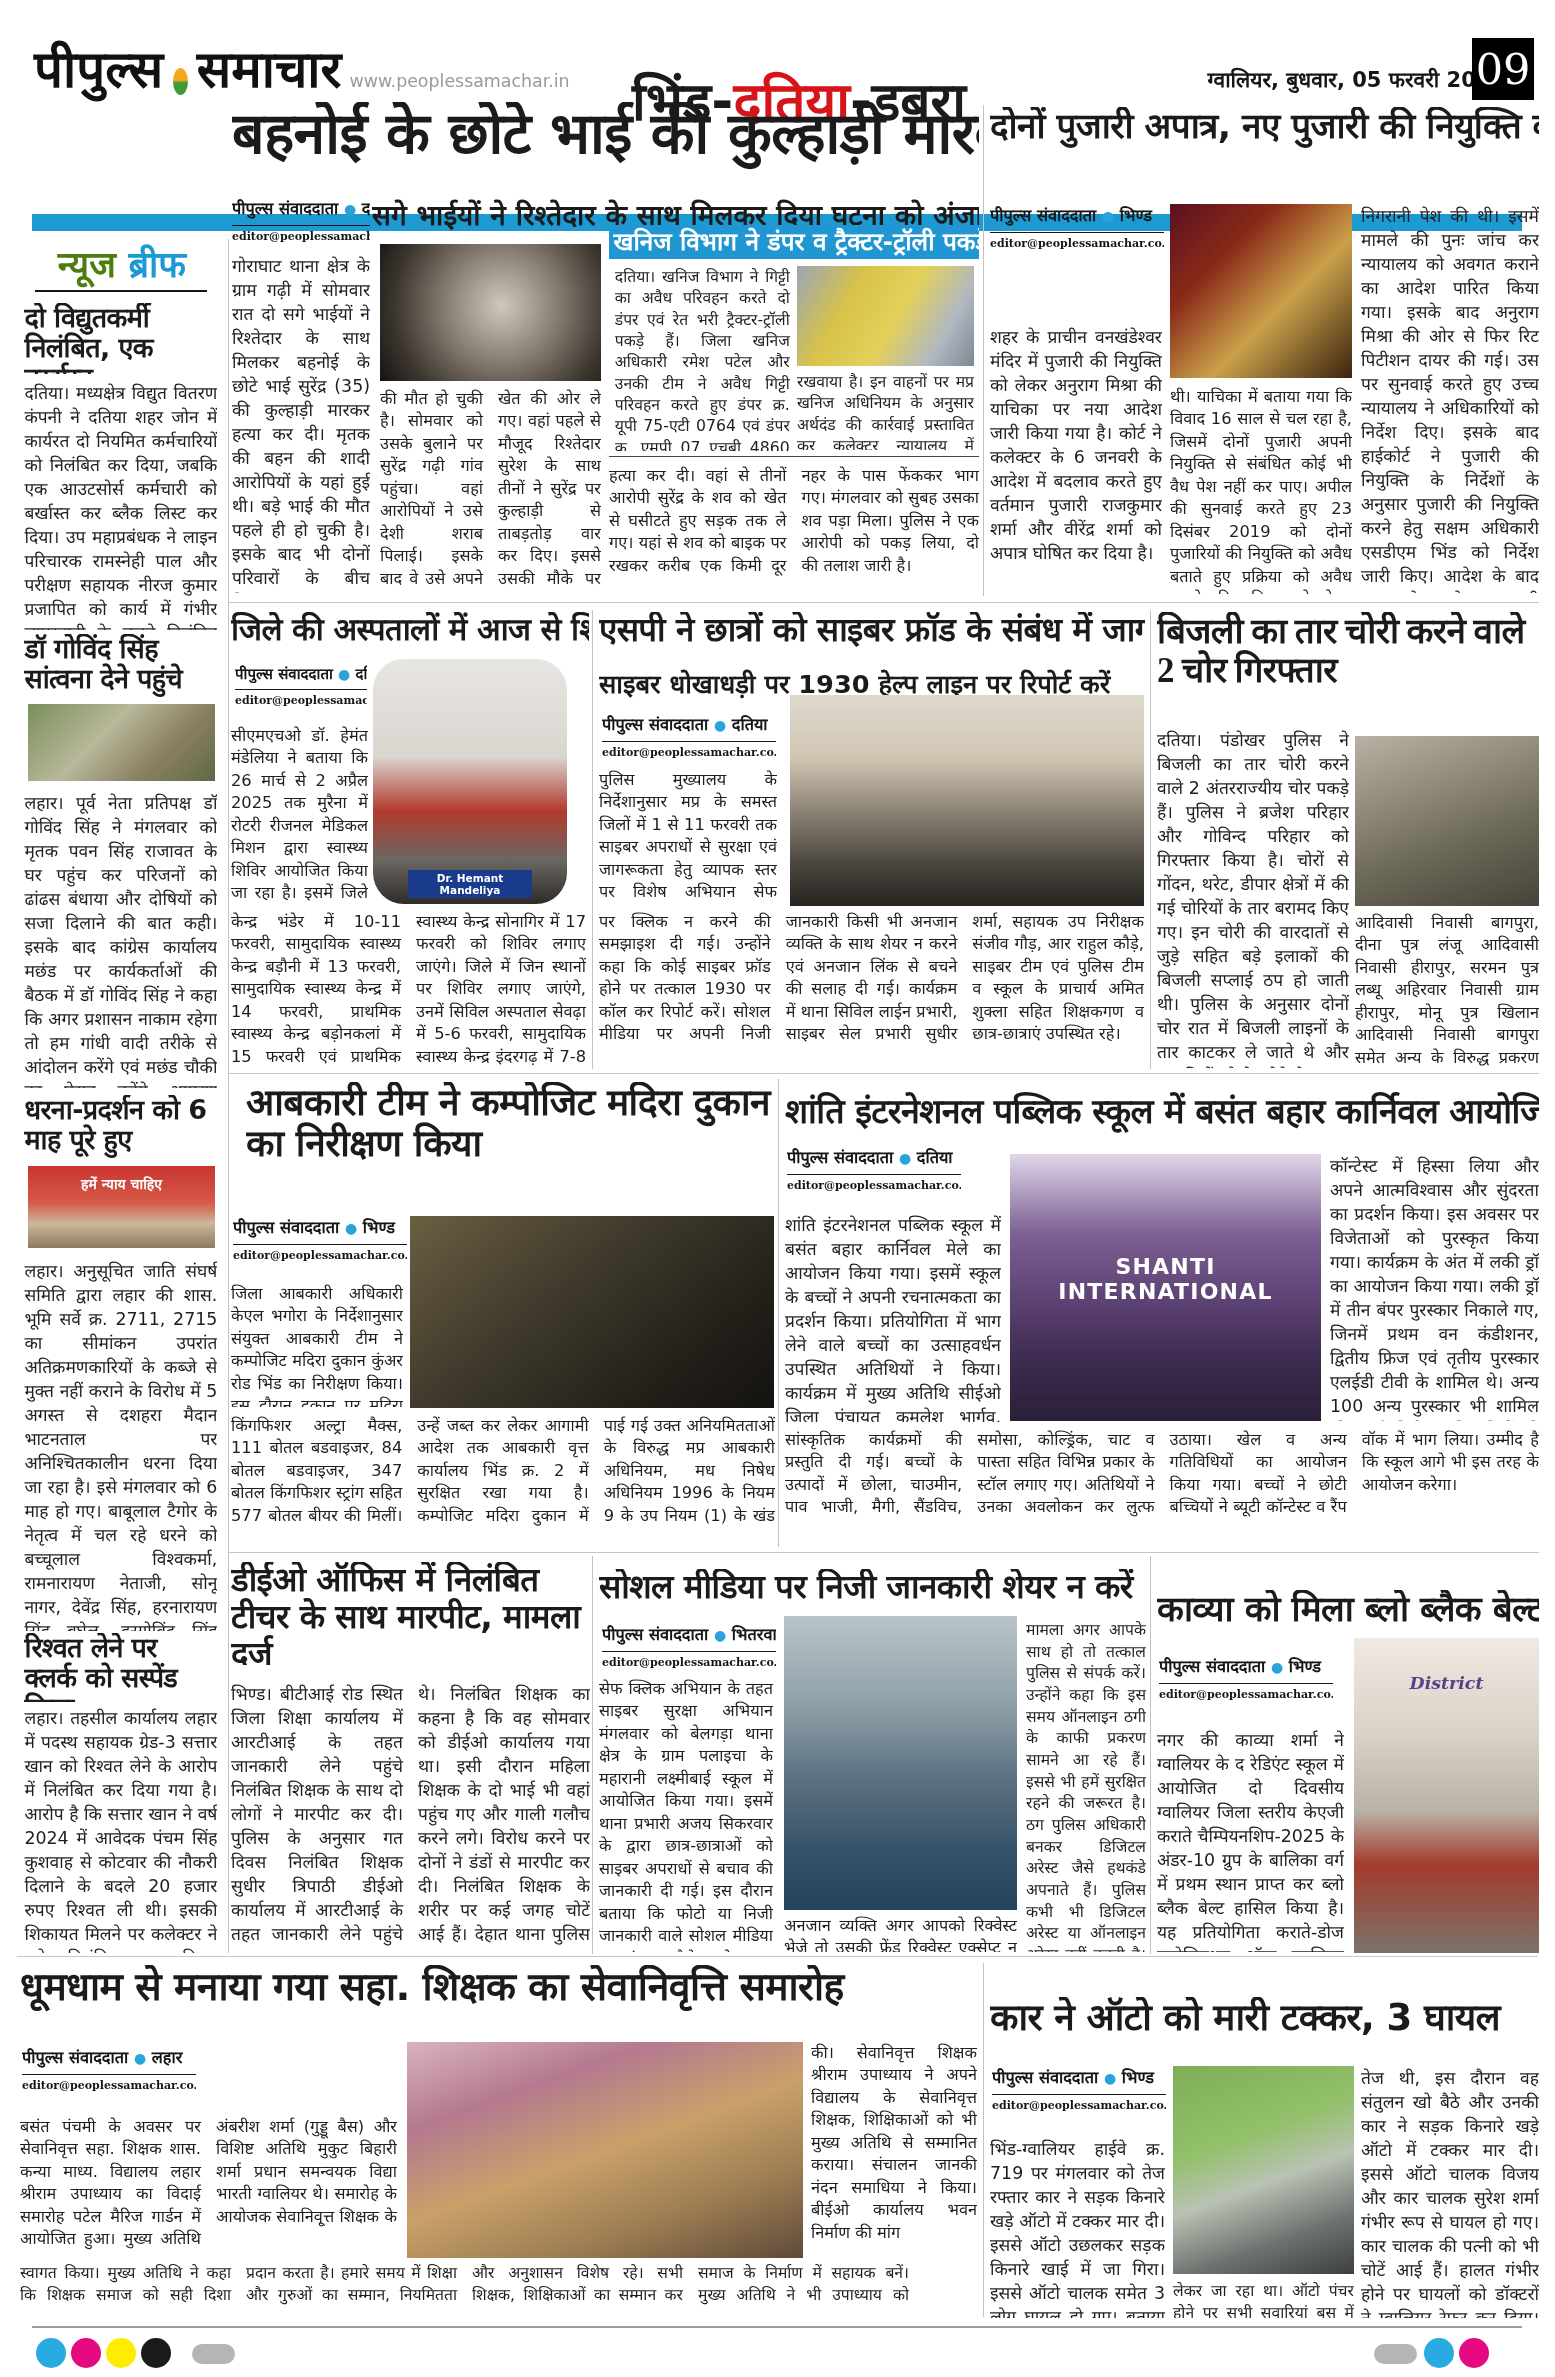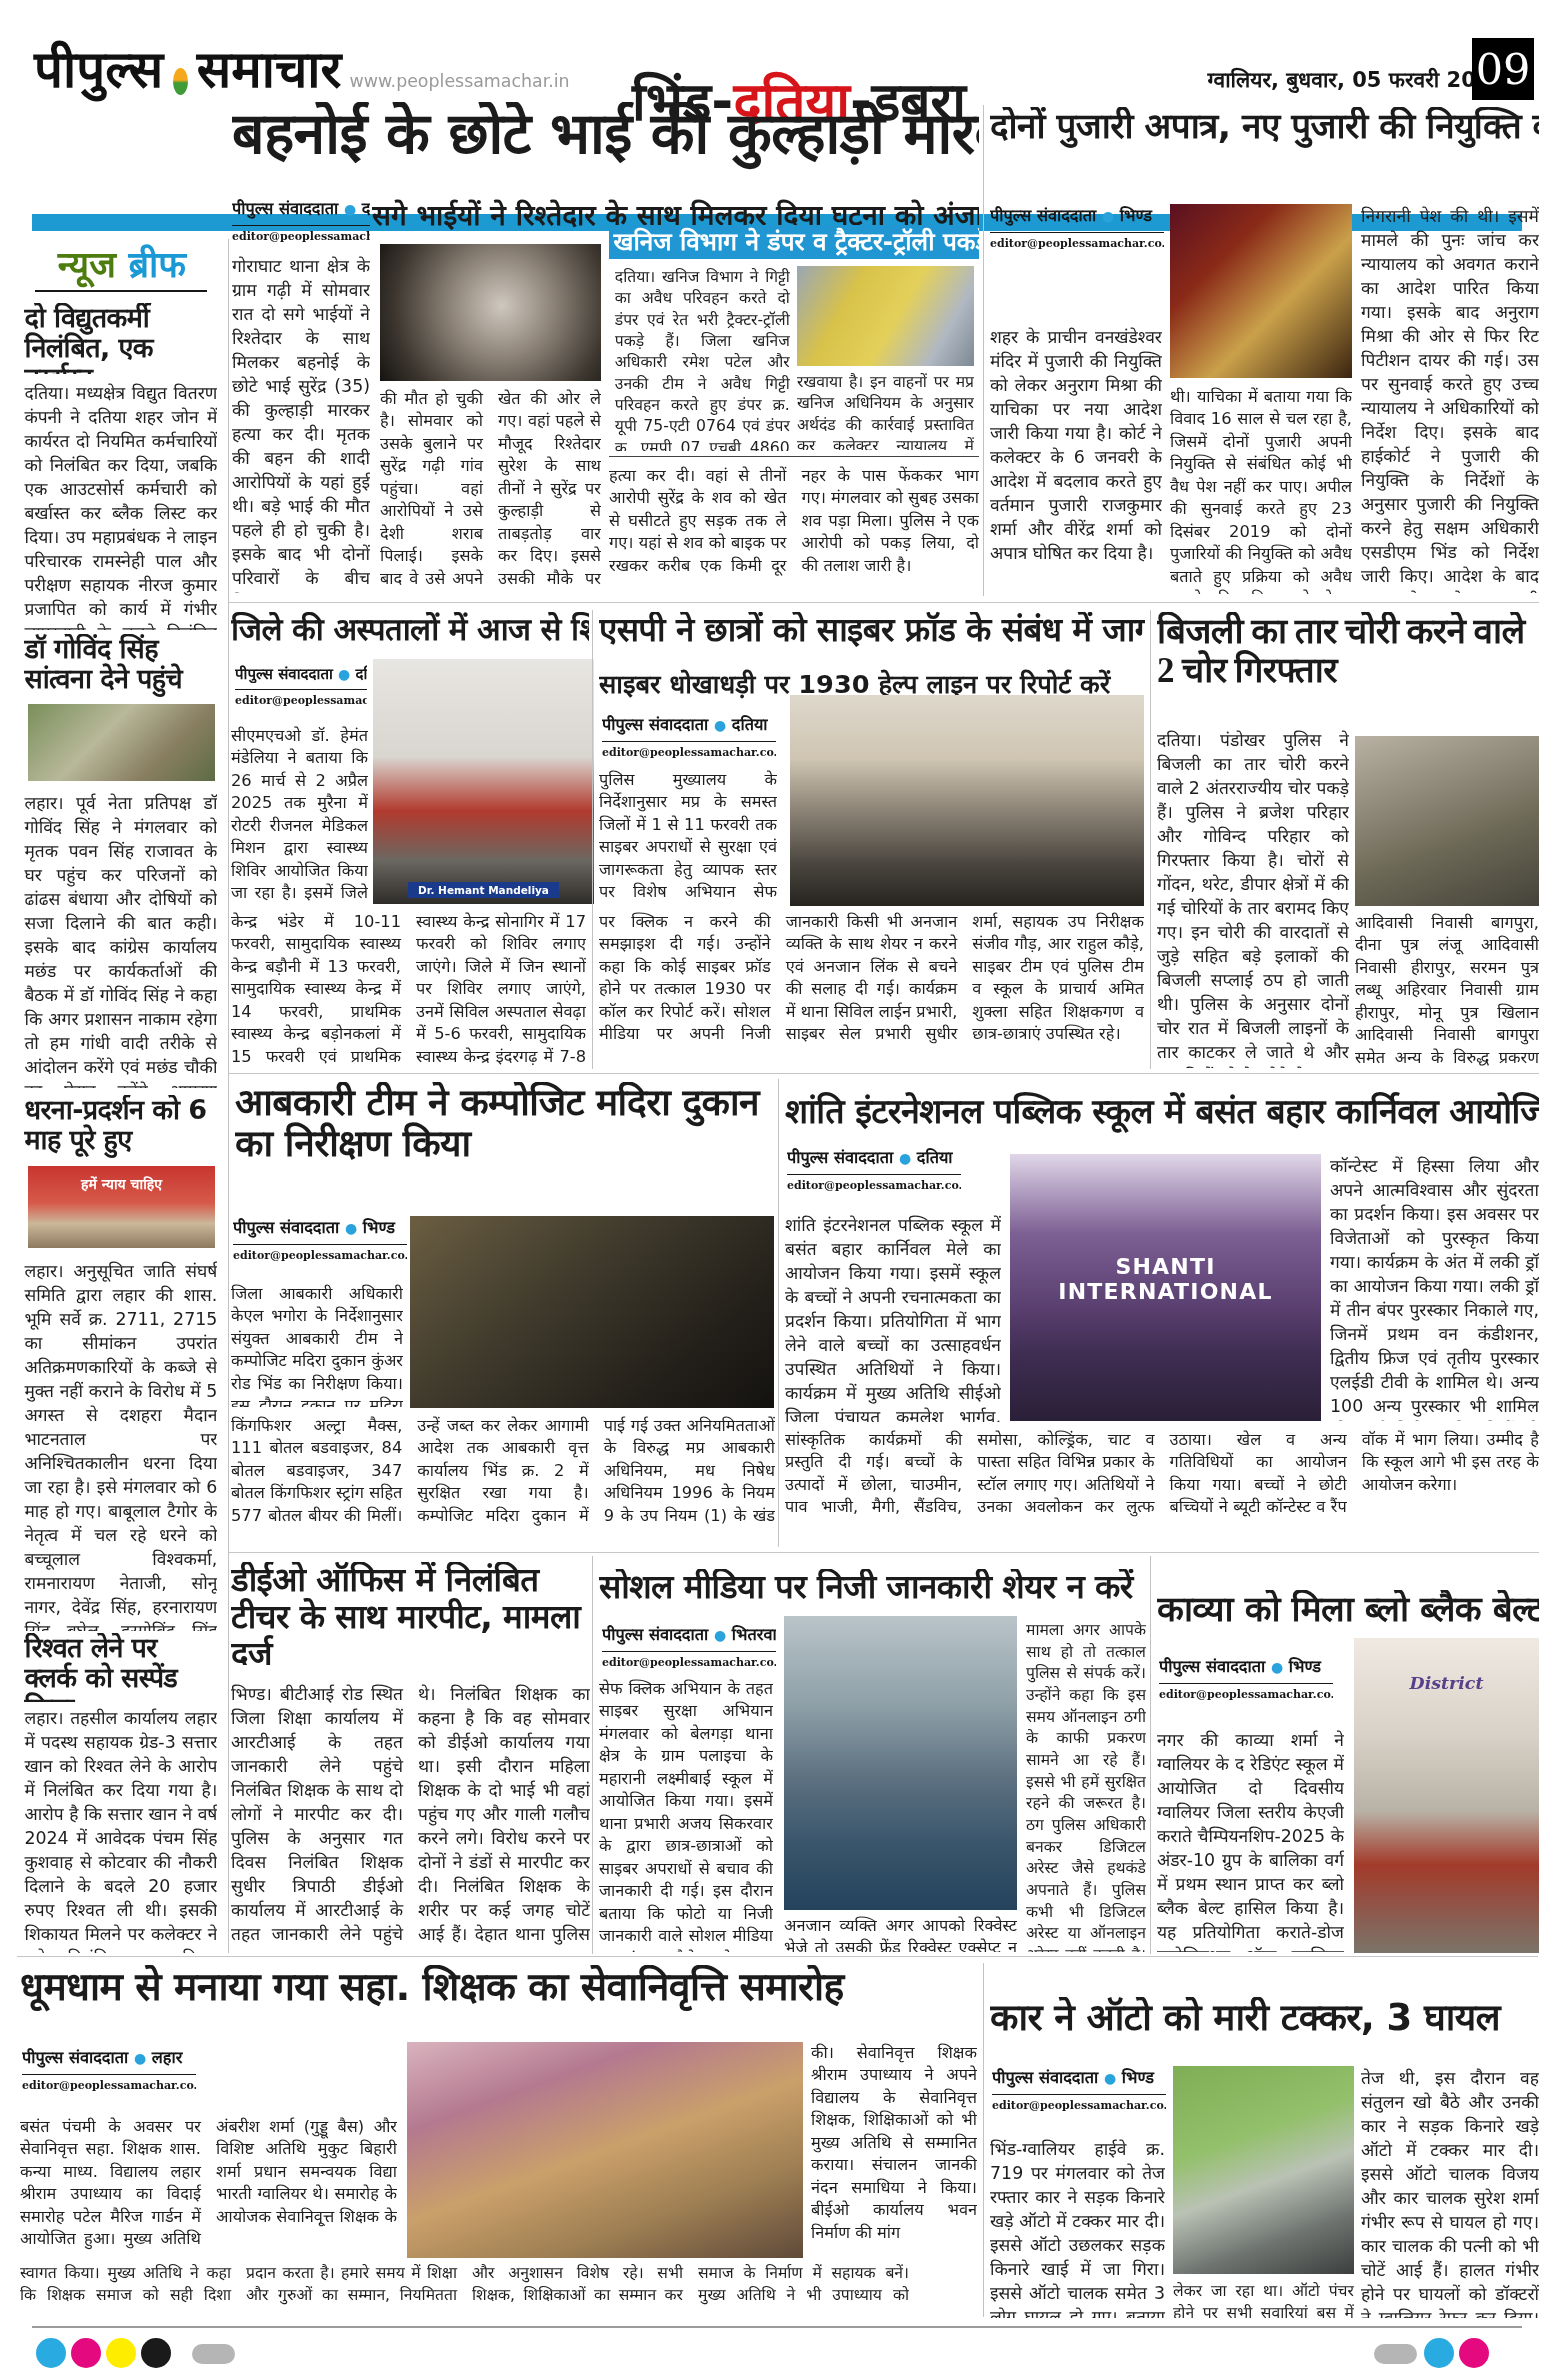--- a/index.html
+++ b/index.html
@@ -120,21 +120,21 @@
   <div class="abs body-text" style="left:1361px;top:204px;width:178px;height:389px;">निगरानी पेश की थी। इसमें मामले की पुनः जांच कर न्यायालय को अवगत कराने का आदेश पारित किया गया। इसके बाद अनुराग मिश्रा की ओर से फिर रिट पिटीशन दायर की गई। उस पर सुनवाई करते हुए उच्च न्यायालय ने अधिकारियों को निर्देश दिए। इसके बाद हाईकोर्ट ने पुजारी की नियुक्ति के निर्देशों के अनुसार पुजारी की नियुक्ति करने हेतु सक्षम अधिकारी एसडीएम भिंड को निर्देश जारी किए। आदेश के बाद अब कलेक्टर ने नए पुजारी की नियुक्ति का रास्ता साफ कर दिया। इसके बाद से ही पुजारियों की नियुक्ति को लेकर विवाद चला आ रहा था।</div>
 
   <div class="hrule" style="left:229px;top:602px;width:1310px;"></div>
 
   <div class="abs headline nowrap" style="left:231px;top:612px;width:358px;height:49px;font-size:31px;">जिले की अस्पतालों में आज से शिविर</div>
   <div class="abs bl" style="left:235px;top:663px;width:132px;">
     <div class="byline" style="font-size:15px;"><span>पीपुल्स संवाददाता</span> <span class="dot">●</span> <span>दतिया</span></div>
     <div class="rule"></div>
     <div class="email sm">editor@peoplessamachar.co.in</div>
   </div>
-  <div class="ph" style="left:373px;top:659px;width:221px;height:245px;background:linear-gradient(180deg,#e8e6e2 0%,#d9d5cf 40%,#b23a2e 62%,#6b6761 82%,#2e2c29 100%);">
+  <div class="ph" style="left:373px;top:659px;width:194px;height:245px;background:linear-gradient(180deg,#e8e6e2 0%,#d9d5cf 40%,#b23a2e 62%,#6b6761 82%,#2e2c29 100%);border-radius:31px;">
     <span class="photo-text" style="bottom:5.8px;font-size:10.5px;background:#1a3a8c;left:35px;right:35px;padding:2.3px 3.5px;">Dr. Hemant Mandeliya</span>
   </div>
   <div class="abs body-text" style="left:231px;top:725px;width:137px;height:179px;font-size:16.3px;">सीएमएचओ डॉ. हेमंत मंडेलिया ने बताया कि 26 मार्च से 2 अप्रैल 2025 तक मुरैना में रोटरी रीजनल मेडिकल मिशन द्वारा स्वास्थ्य शिविर आयोजित किया जा रहा है। इसमें जिले की विभिन्न स्वास्थ्य संस्थाओं में स्वास्थ्य शिविरों का आयोजन कर गंभीर बीमारियों के मरीजों का परीक्षण के बाद चयन होने पर मुरैना शिविर ले जाया जाएगा।</div>
   <div class="abs body-text cols2" style="left:231px;top:911px;width:355px;height:158px;font-size:16.3px;">केन्द्र भंडेर में 10-11 फरवरी, सामुदायिक स्वास्थ्य केन्द्र बड़ौनी में 13 फरवरी, सामुदायिक स्वास्थ्य केन्द्र में 14 फरवरी, प्राथमिक स्वास्थ्य केन्द्र बड़ोनकलां में 15 फरवरी एवं प्राथमिक स्वास्थ्य केन्द्र सोनागिर में 17 फरवरी को शिविर लगाए जाएंगे। जिले में जिन स्थानों पर शिविर लगाए जाएंगे, उनमें सिविल अस्पताल सेवढ़ा में 5-6 फरवरी, सामुदायिक स्वास्थ्य केन्द्र इंदरगढ़ में 7-8 फरवरी को शिविर आयोजित होंगे।</div>
 
   <div class="vrule" style="left:592px;top:610px;height:459px;"></div>
 
   <div class="abs headline nowrap" style="left:599px;top:612px;width:546px;height:51px;font-size:33px;">एसपी ने छात्रों को साइबर फ्रॉड के संबंध में जागरूक किया</div>
   <div class="abs subhead" style="left:599px;top:666px;width:546px;font-size:25.6px;">साइबर धोखाधड़ी पर 1930 हेल्प लाइन पर रिपोर्ट करें</div>
   <div class="abs bl" style="left:602px;top:713px;width:174px;">
@@ -150,21 +150,21 @@
 
   <div class="abs headline" style="left:1157px;top:612px;width:382px;height:102px;font-size:35px;font-family:Liberation Serif, serif;">बिजली का तार चोरी करने वाले 2 चोर गिरफ्तार</div>
   <div class="abs body-text" style="left:1157px;top:728px;width:192px;height:340px;">दतिया। पंडोखर पुलिस ने बिजली का तार चोरी करने वाले 2 अंतरराज्यीय चोर पकड़े हैं। पुलिस ने ब्रजेश परिहार और गोविन्द परिहार को गिरफ्तार किया है। चोरों से गोंदन, थरेट, डीपार क्षेत्रों में की गई चोरियों के तार बरामद किए गए। इन चोरी की वारदातों से जुड़े सहित बड़े इलाकों की बिजली सप्लाई ठप हो जाती थी। पुलिस के अनुसार दोनों चोर रात में बिजली लाइनों के तार काटकर ले जाते थे और कबाड़ियों को बेच देते थे।</div>
   <div class="ph" style="left:1355px;top:736px;width:184px;height:170px;background:linear-gradient(160deg,#b9b2a4 0%,#8e8878 35%,#6e6a58 60%,#45433a 100%);"></div>
   <div class="abs body-text" style="left:1355px;top:912px;width:184px;height:157px;font-size:16.3px;">
     <span>आदिवासी निवासी बागपुरा, दीना पुत्र लंजू आदिवासी निवासी हीरापुर, सरमन पुत्र लब्धू अहिरवार निवासी ग्राम हीरापुर, मोनू पुत्र खिलान आदिवासी निवासी बागपुरा समेत अन्य के विरुद्ध प्रकरण दर्ज किया गया है। </span>
   </div>
 
   <div class="hrule" style="left:229px;top:1073px;width:1310px;"></div>
 
-  <div class="abs headline" style="left:235px;top:1082px;width:544px;height:103px;font-size:37px;">आबकारी टीम ने कम्पोजिट मदिरा दुकान का निरीक्षण किया</div>
+  <div class="abs headline" style="left:246px;top:1082px;width:544px;height:103px;font-size:37px;">आबकारी टीम ने कम्पोजिट मदिरा दुकान का निरीक्षण किया</div>
   <div class="abs bl" style="left:233px;top:1216px;width:174px;">
     <div class="byline"><span>पीपुल्स संवाददाता</span> <span class="dot">●</span> <span>भिण्ड</span></div>
     <div class="rule"></div>
     <div class="email sm">editor@peoplessamachar.co.in</div>
   </div>
   <div class="ph" style="left:410px;top:1216px;width:364px;height:192px;background:linear-gradient(140deg,#6b5e42 0%,#3f3a2c 40%,#23201a 75%,#141210 100%);"></div>
   <div class="abs body-text" style="left:231px;top:1283px;width:172px;height:124px;font-size:16.3px;">जिला आबकारी अधिकारी केएल भगोरा के निर्देशानुसार संयुक्त आबकारी टीम ने कम्पोजिट मदिरा दुकान कुंअर रोड भिंड का निरीक्षण किया। इस दौरान दुकान पर मदिरा का विक्रय 40 रुपए में होना तथा निर्धारित मूल्य से अधिक पर बिक्री होना पाया गया।</div>
   <div class="abs body-text cols3" style="left:231px;top:1415px;width:544px;height:131px;font-size:16.3px;">किंगफिशर अल्ट्रा मैक्स, 111 बोतल बडवाइजर, 84 बोतल बडवाइजर, 347 बोतल किंगफिशर स्ट्रांग सहित 577 बोतल बीयर की मिलीं। उन्हें जब्त कर लेकर आगामी आदेश तक आबकारी वृत्त कार्यालय भिंड क्र. 2 में सुरक्षित रखा गया है। कम्पोजिट मदिरा दुकान में पाई गई उक्त अनियमितताओं के विरुद्ध मप्र आबकारी अधिनियम, मध निषेध अधिनियम 1996 के नियम 9 के उप नियम (1) के खंड (झ) एवं सामान्य प्रयोजन शर्तों के उल्लंघन होने की लायसेंसी विभाग द्वारा प्रालि के विरुद्ध प्रकरण पंजीबद्ध किया गया।</div>
 
   <div class="vrule" style="left:778px;top:1079px;height:468px;"></div>

